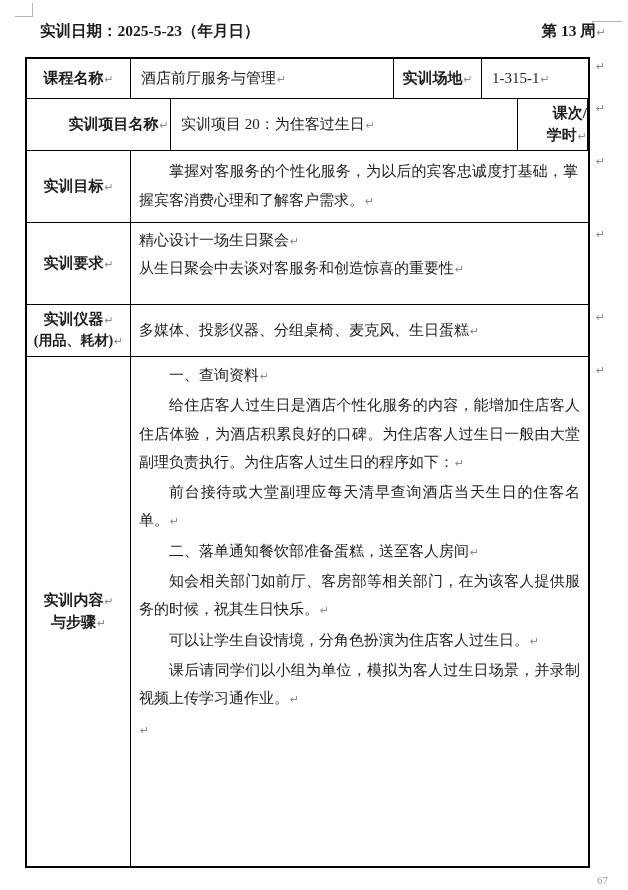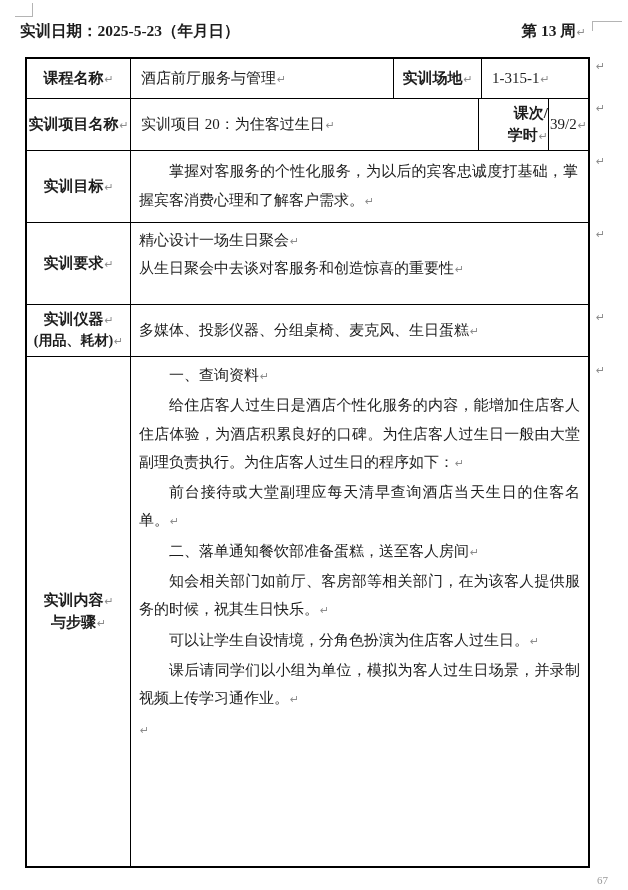--- a/index.html
+++ b/index.html
@@ -7,21 +7,21 @@
   .page {
     position:relative; width:628px; height:890px; background:#ffffff;
     font-family:"Liberation Serif", serif; color:#1c1c1c; overflow:hidden;
   }
   
   .crop-tl { position:absolute; left:15px; top:3px; width:18px; height:14px;
              border-right:1px solid #b4b4b4; border-bottom:1px solid #b4b4b4; }
   .crop-tr { position:absolute; left:592px; top:21px; width:30px; height:10px;
              border-left:1px solid #b4b4b4; border-top:1px solid #b4b4b4; }
   
-  .header { position:absolute; left:20px; top:21px; width:566px;
+  .header { position:absolute; left:40px; top:21px; width:566px;
             display:flex; justify-content:space-between; align-items:baseline;
             font-weight:bold; font-size:15.5px; }
   
   .doc-table { position:absolute; left:25px; top:57px; width:565px; height:811px;
                border:2px solid #000; display:flex; flex-direction:column; }
   .t-row { display:flex; border-bottom:1px solid #000; }
   .t-row:last-child { border-bottom:none; flex:1; }
   .cell { border-right:1px solid #000; overflow:hidden; }
   .cell:last-child { border-right:none; }
   .label-cell { width:104px; display:flex; flex-direction:column;
@@ -78,21 +78,21 @@
         <span><span>酒店前厅服务与管理</span><span class="rm">↵</span></span>
       </div>
       <div class="cell val-cell r1-venuelabel">
         <span><span>实训场地</span><span class="rm">↵</span></span>
       </div>
       <div class="cell val-cell r1-venue">
         <span><span>1-315-1</span><span class="rm">↵</span></span>
       </div>
     </div>
 
-    <div class="t-row" style="height:52px;">
+    <div class="t-row" style="height:52px;padding-left:40px;">
       <div class="cell label-cell">
         <span><span>实训项目名称</span><span class="rm">↵</span></span>
       </div>
       <div class="cell val-cell r2-project">
         <span><span>实训项目 20：为住客过生日</span><span class="rm">↵</span></span>
       </div>
       <div class="cell label-cell r2-lessonlabel" style="width:70px;align-items:flex-end;">
         <span>课次/</span>
         <span><span>学时</span><span class="rm">↵</span></span>
       </div>

